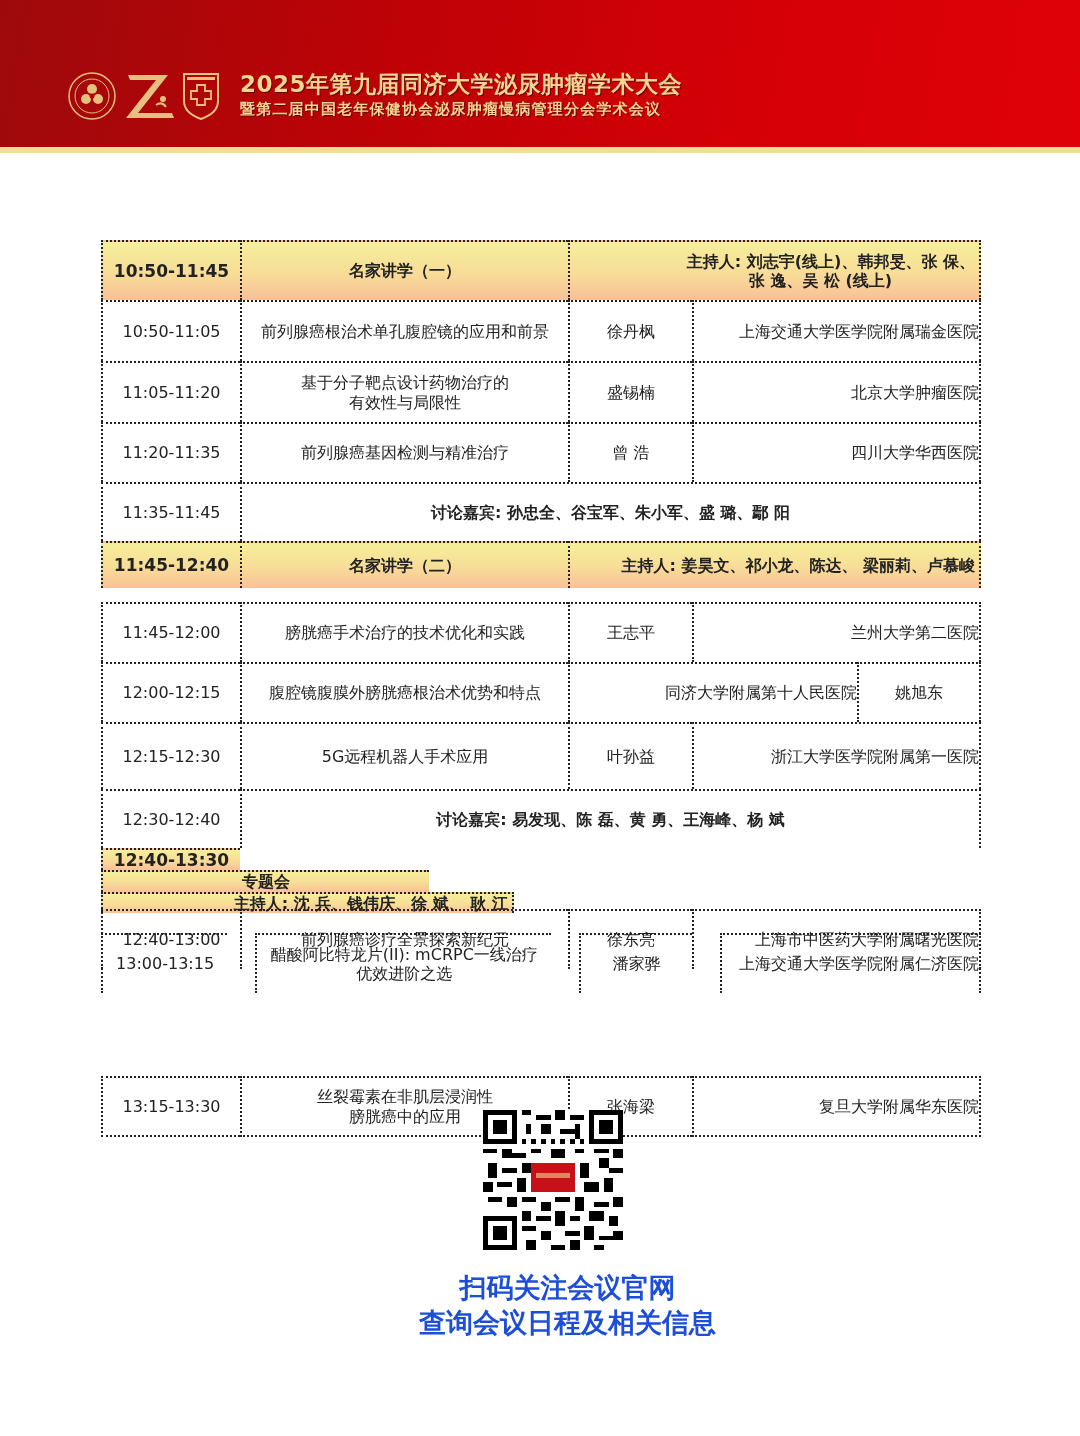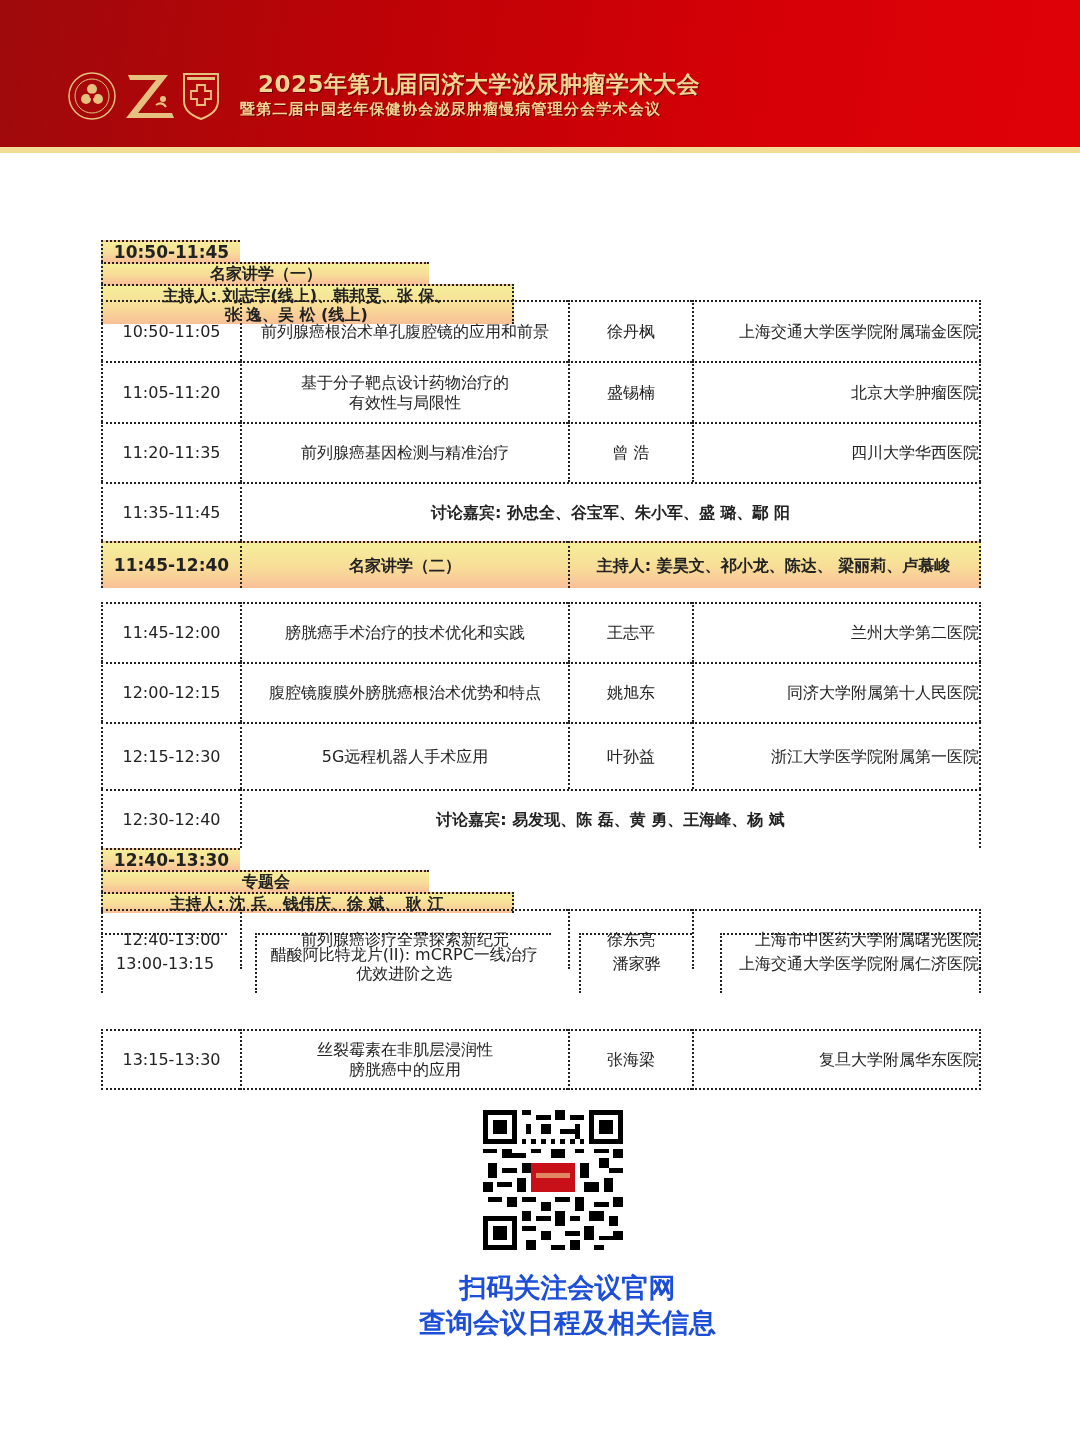--- a/index.html
+++ b/index.html
@@ -13,21 +13,21 @@
   .banner-strip { position: absolute; left: 0; top: 147px; width: 1080px; height: 6px; background: #f2dc96; }
 
   .logo { position: absolute; top: 71px; height: 50px; }
   .logo-1 { left: 67px; width: 50px; }
   .logo-2 { left: 122px; width: 55px; }
   .logo-3 { left: 182px; width: 38px; }
 
   .title-main {
     position: absolute; left: 240px; top: 69px; width: 460px;
     font-size: 23px; font-weight: bold; color: #f3d592; letter-spacing: 0.5px;
-    text-shadow: 1px 1px 0 #6b0000; white-space: nowrap; text-align: right;
+    text-shadow: 1px 1px 0 #6b0000; white-space: nowrap;
   }
   .title-sub {
     position: absolute; left: 240px; top: 100px; width: 460px;
     font-size: 15px; font-weight: bold; color: #f3d592; letter-spacing: 1.2px;
     text-shadow: 1px 1px 0 #6b0000; white-space: nowrap;
   }
 
   .schedule { position: absolute; left: 101px; top: 240px; width: 880px; }
   .row { position: absolute; left: 0; width: 880px; display: flex; }
   .cell {
@@ -36,21 +36,21 @@
     font-size: 16px; color: #222; text-align: center; line-height: 1.2;
     padding: 0 4px;
   }
   .cell:last-child { border-right: 2px dotted #222; }
   .row.last .cell { border-bottom: 2px dotted #222; }
   .c-time { width: 139px; }
   .c-topic { width: 328px; }
   .c-speaker { width: 124px; }
   .c-hosp { width: 289px; justify-content: flex-end; padding-right: 0; }
   .c-wide { width: 741px; font-weight: bold; }
-  .c-host { width: 413px; justify-content: center; text-align: left; font-weight: bold; padding-left: 2px; }
+  .c-host { width: 413px; justify-content: flex-end; text-align: left; font-weight: bold; padding-left: 2px; }
   .section .cell {
     background: linear-gradient(180deg, #f5ef9a 0%, #f8dc98 55%, #f9c098 100%);
     font-weight: bold;
   }
   .section .c-time { font-size: 17px; }
   .host-lines { display: flex; flex-direction: column; }
   .host-line2 { padding-left: 62px; }
 
   .qr { position: absolute; left: 483px; top: 1110px; width: 140px; height: 140px; }
   .qr-text {
@@ -83,21 +83,21 @@
   <path d="M2 3 L36 3 L36 30 Q36 42 19 48 Q2 42 2 30 Z" fill="none" stroke="#e6c07f" stroke-width="2"></path>
   <path d="M15 14 L23 14 L23 20 L29 20 L29 28 L23 28 L23 34 L15 34 L15 28 L9 28 L9 20 L15 20 Z" fill="none" stroke="#e6c07f" stroke-width="1.8"></path>
   <rect x="5" y="6" width="28" height="3" fill="#e6c07f"></rect>
 </svg>
 
 <div class="title-main">2025年第九届同济大学泌尿肿瘤学术大会</div>
 <div class="title-sub">暨第二届中国老年保健协会泌尿肿瘤慢病管理分会学术会议</div>
 
 <div class="schedule">
 
-  <div class="row section" style="top:0;height:60px;flex-direction:column;">
+  <div class="row section" style="top:0;height:60px;">
     <div class="cell c-time">10:50-11:45</div>
     <div class="cell c-topic">名家讲学（一）</div>
     <div class="cell c-host">
       <div class="host-lines">
         <span>主持人:  刘志宇(线上)、韩邦旻、张 保、</span>
         <span class="host-line2">张  逸、吴  松 (线上)</span>
       </div>
     </div>
   </div>
   <div class="row" style="top:60px;height:61px;">
@@ -131,22 +131,22 @@
   </div>
   <div class="row" style="top:362px;height:60px;">
     <div class="cell c-time">11:45-12:00</div>
     <div class="cell c-topic">膀胱癌手术治疗的技术优化和实践</div>
     <div class="cell c-speaker">王志平</div>
     <div class="cell c-hosp">兰州大学第二医院</div>
   </div>
   <div class="row" style="top:422px;height:60px;">
     <div class="cell c-time">12:00-12:15</div>
     <div class="cell c-topic">腹腔镜腹膜外膀胱癌根治术优势和特点</div>
+    <div class="cell c-hosp">同济大学附属第十人民医院</div>
     <div class="cell c-speaker">姚旭东</div>
-    <div class="cell c-hosp">同济大学附属第十人民医院</div>
   </div>
   <div class="row" style="top:482px;height:67px;">
     <div class="cell c-time">12:15-12:30</div>
     <div class="cell c-topic">5G远程机器人手术应用</div>
     <div class="cell c-speaker">叶孙益</div>
     <div class="cell c-hosp">浙江大学医学院附属第一医院</div>
   </div>
   <div class="row" style="top:549px;height:59px;">
     <div class="cell c-time">12:30-12:40</div>
     <div class="cell c-wide">讨论嘉宾:  易发现、陈 磊、黄 勇、王海峰、杨 斌</div>
@@ -163,21 +163,21 @@
     <div class="cell c-speaker">徐东亮</div>
     <div class="cell c-hosp">上海市中医药大学附属曙光医院</div>
   </div>
   <div class="row" style="top:693px;height:60px;gap:28px;">
     <div class="cell c-time">13:00-13:15</div>
     <div class="cell c-topic" style="white-space:pre-line;">醋酸阿比特龙片(II):  mCRPC一线治疗
 优效进阶之选</div>
     <div class="cell c-speaker">潘家骅</div>
     <div class="cell c-hosp">上海交通大学医学院附属仁济医院</div>
   </div>
-  <div class="row last" style="top:789px;height:61px;">
+  <div class="row last" style="top:836px;height:61px;">
     <div class="cell c-time">13:15-13:30</div>
     <div class="cell c-topic" style="white-space:pre-line;">丝裂霉素在非肌层浸润性
 膀胱癌中的应用</div>
     <div class="cell c-speaker">张海梁</div>
     <div class="cell c-hosp">复旦大学附属华东医院</div>
   </div>
 </div>
 
 <svg class="qr" viewBox="0 0 29 29" shape-rendering="crispEdges">
   <rect width="29" height="29" fill="#fff"></rect>

